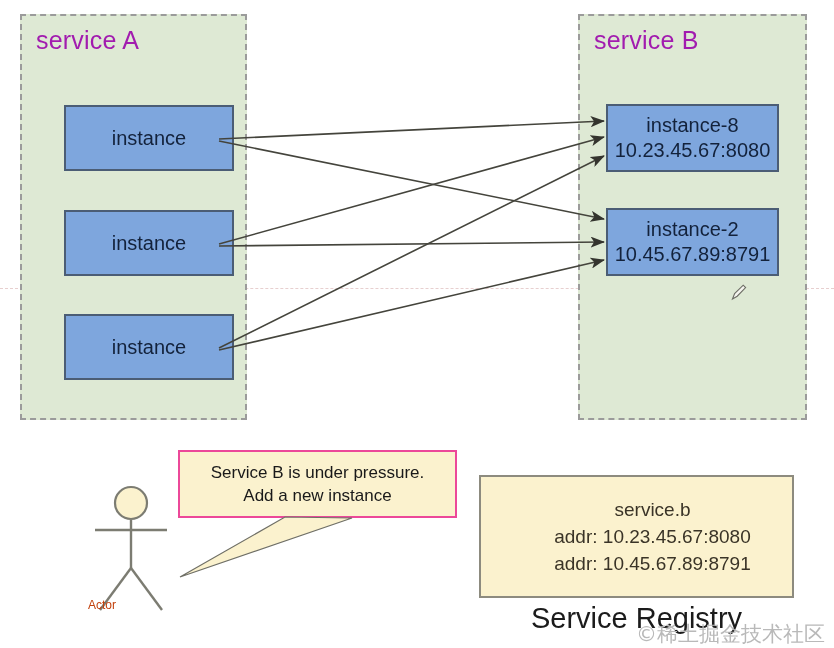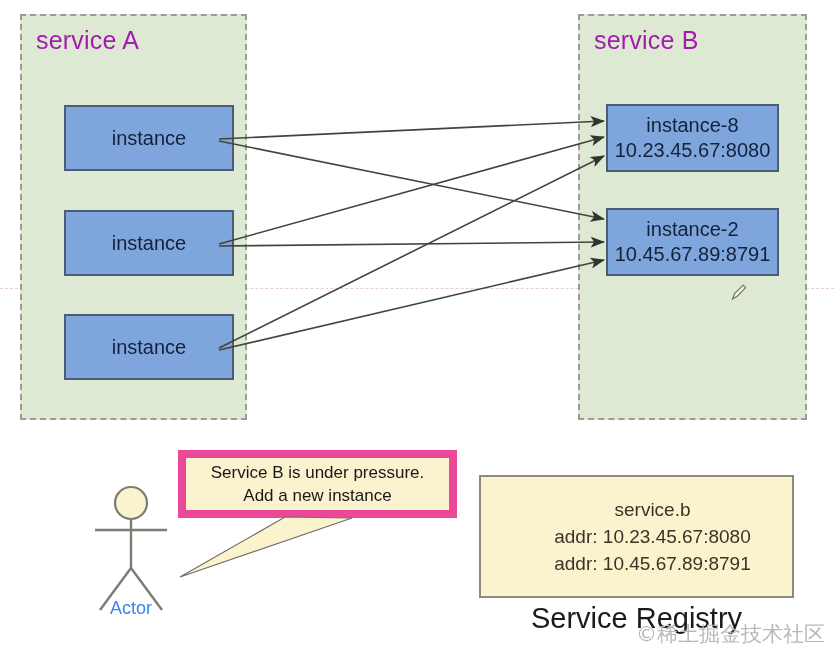--- a/index.html
+++ b/index.html
@@ -83,21 +83,21 @@
   }
 
   
   #callout {
     position: absolute;
     left: 178px;
     top: 450px;
     width: 279px;
     height: 68px;
     background: #fbf2ce;
-    border: 8px solid #ec4899;
+    border: 2px solid #ec4899;
     box-sizing: border-box;
     display: flex;
     flex-direction: column;
     align-items: center;
     justify-content: center;
     color: #191919;
     text-align: center;
   }
   #callout .ctext { font-size: 17px; line-height: 23px; white-space: nowrap; }
 
@@ -107,23 +107,23 @@
     left: 88px;
     top: 482px;
     width: 86px;
     height: 140px;
   }
   #actor-label {
     position: absolute;
     left: 88px;
     top: 598px;
     width: 86px;
-    text-align: center;
-    font-size: 18px;
-    color: #3b82f6;
+    text-align: left;
+    font-size: 12px;
+    color: #c2410c;
   }
 
   
   #registry-box {
     position: absolute;
     left: 479px;
     top: 475px;
     width: 315px;
     height: 123px;
     background: #fbf2ce;

